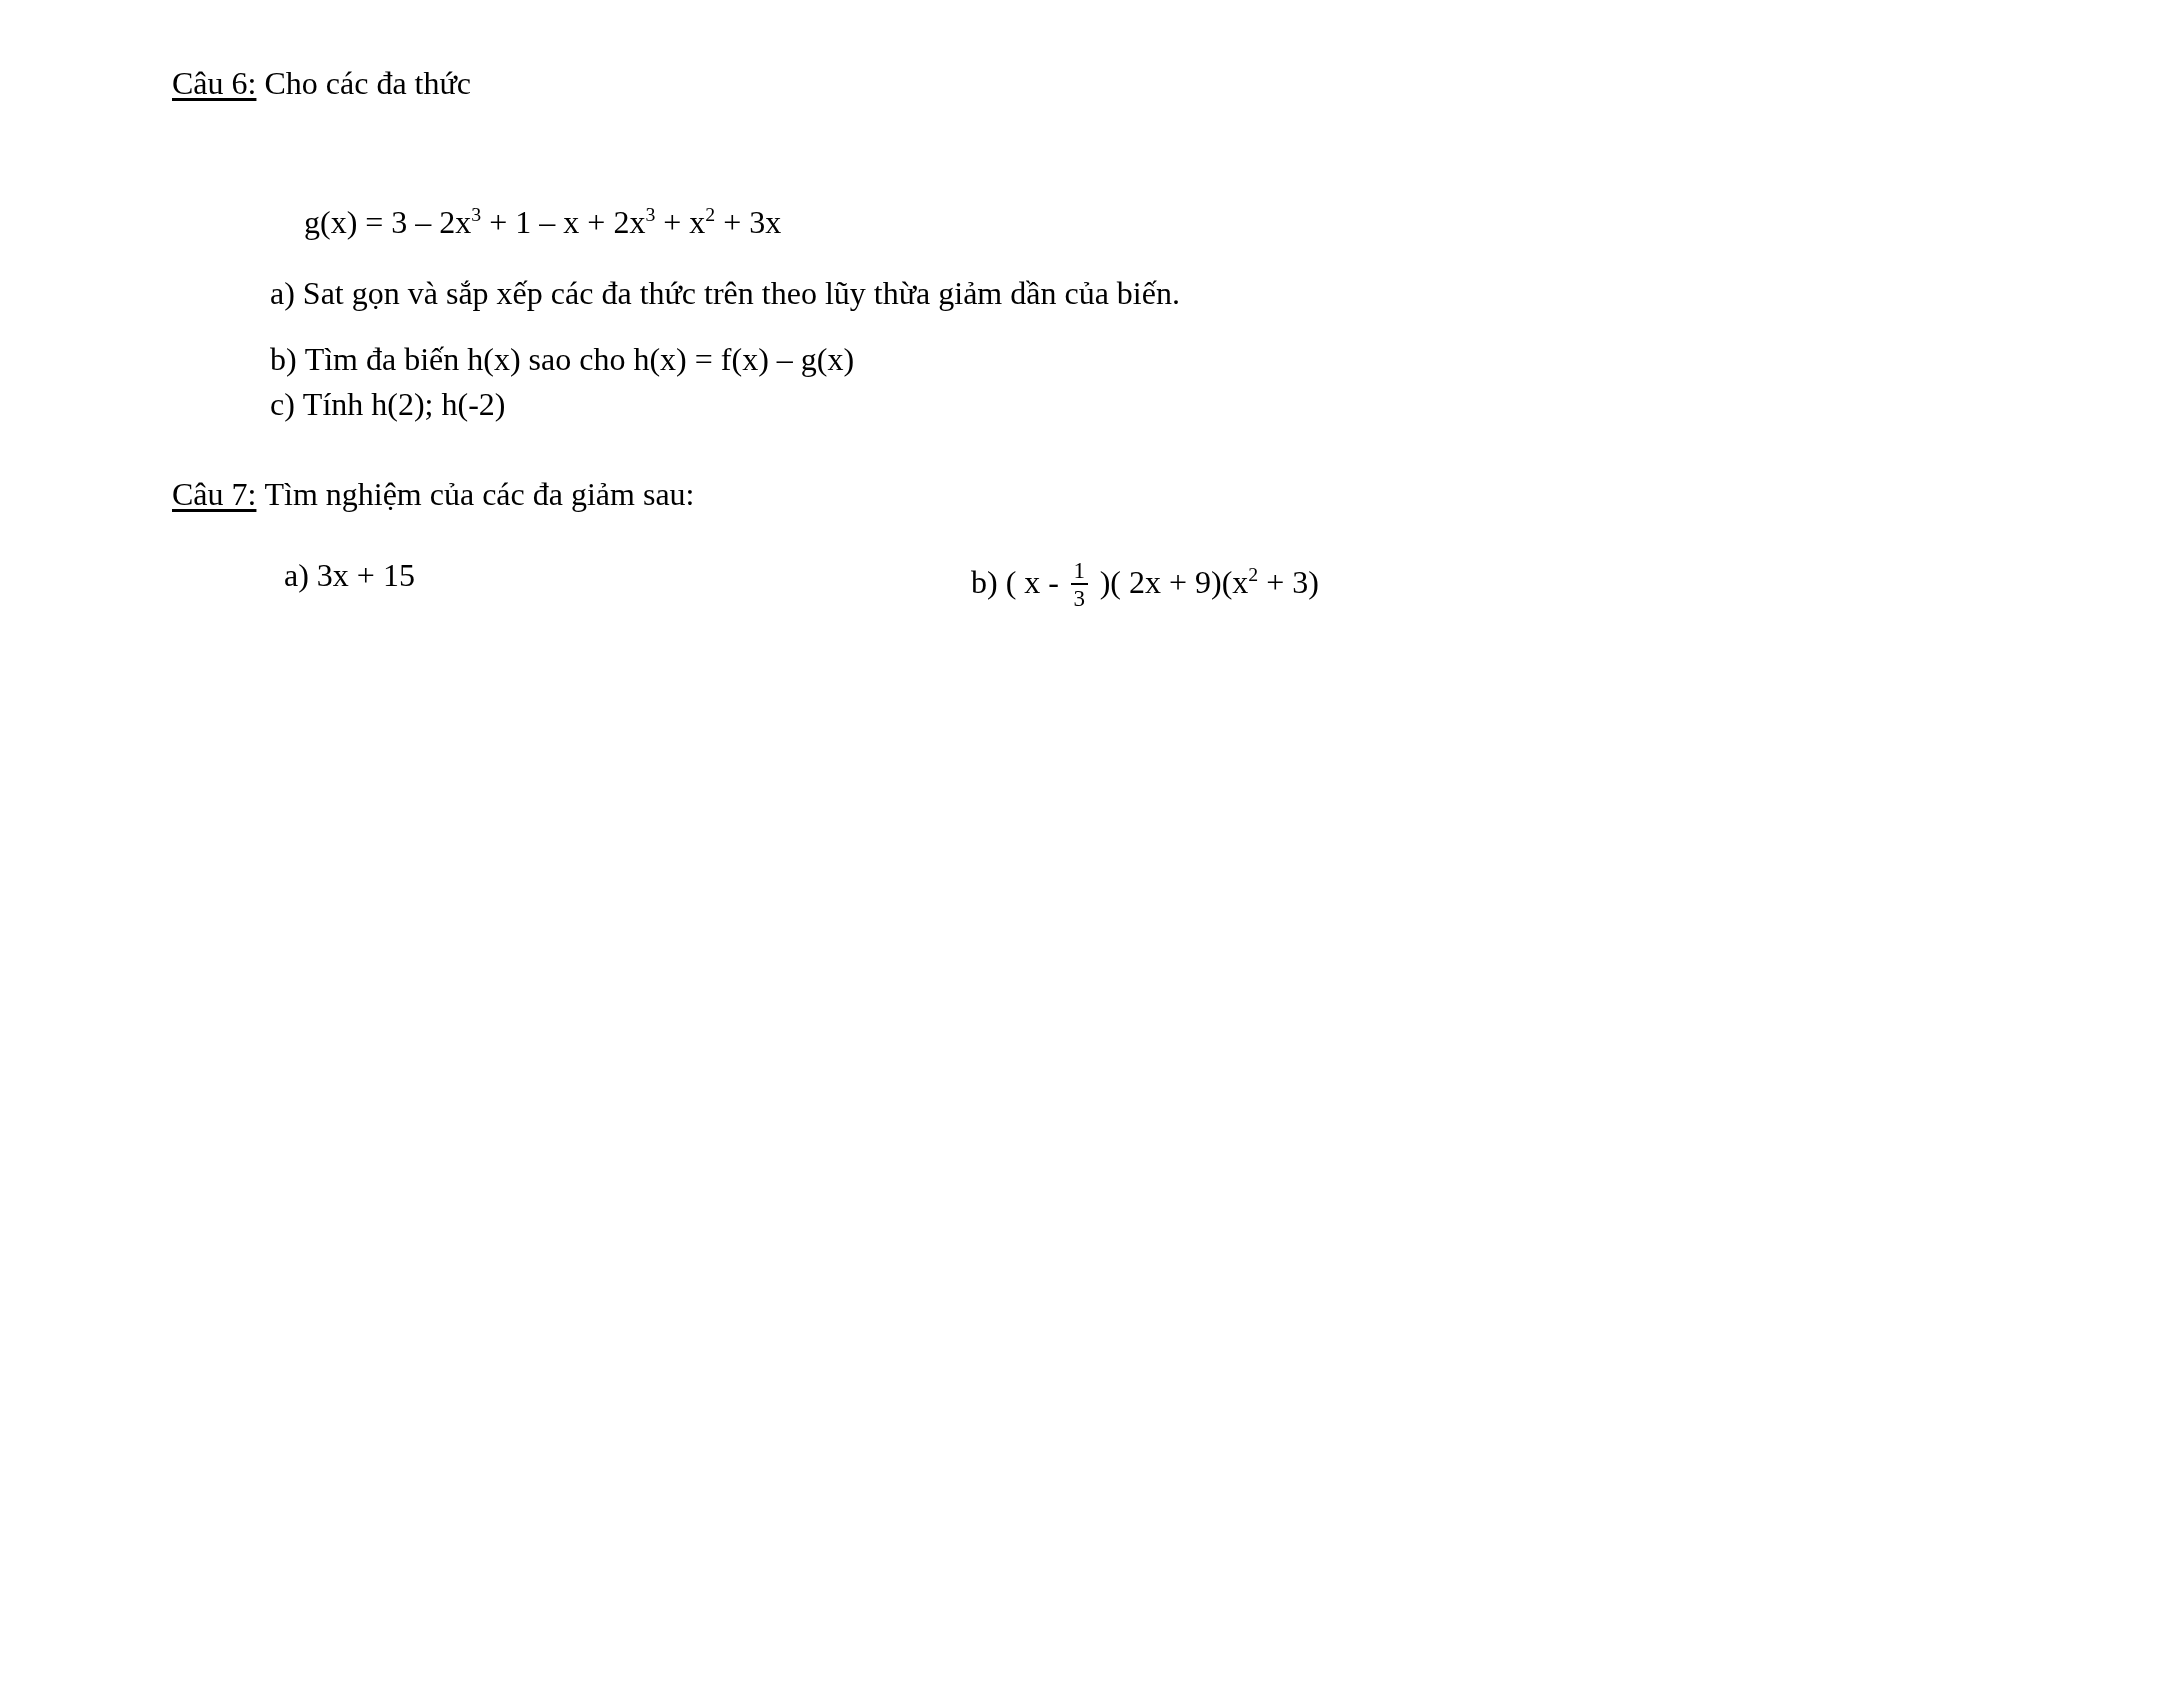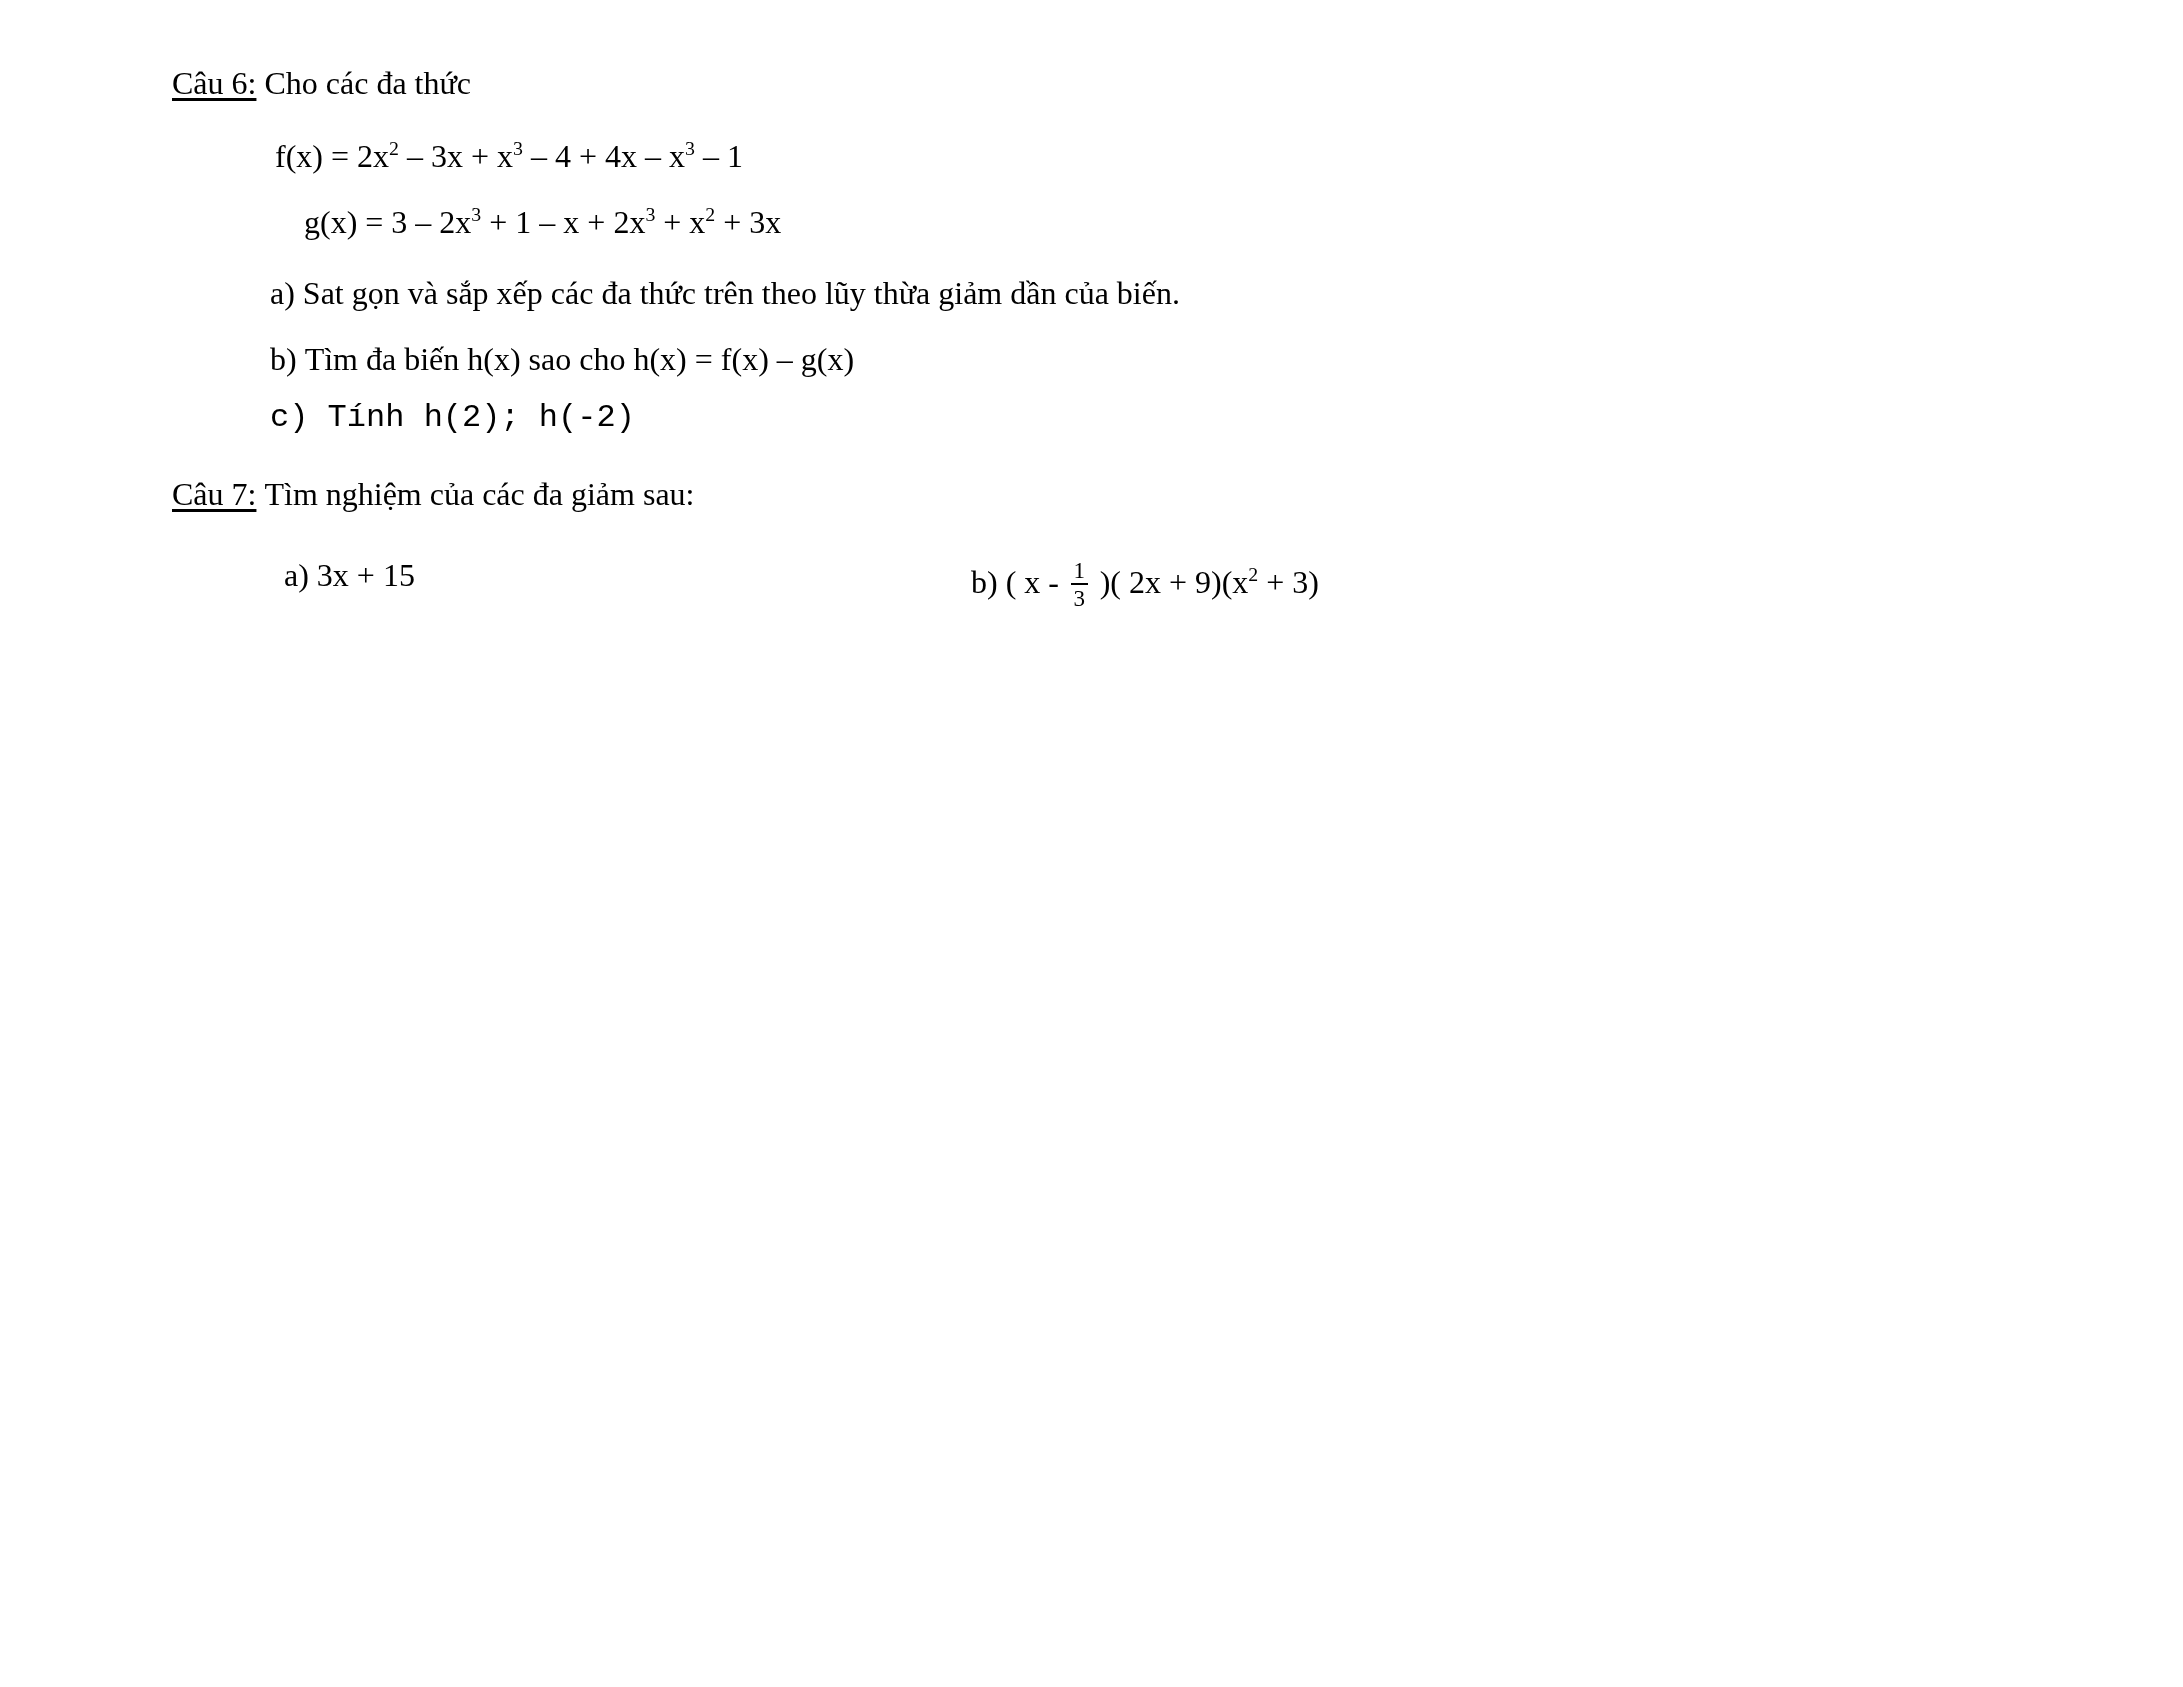--- a/index.html
+++ b/index.html
@@ -67,37 +67,34 @@
 </style>
 </head>
 <body>
 
 <div class="page">
 
   <div class="block" style="left:172px; top:67px;">
     <span class="lbl underline">Câu 6:</span><span class="txt">&nbsp;</span><span class="txt">Cho các đa thức</span>
   </div>
 
-  <div class="block" style="left:275px; top:140px;">
-    <span>f(x) = 2x</span><sup>2</sup><span> – 3x + x</span><sup>3</sup><span> – 4 + 4x – x</span><sup>3</sup><span> – 1</span>
-  </div>
 
   <div class="block" style="left:268px; top:206px;margin-left:36px;">
     <span>g(x) = 3 – 2x</span><sup>3</sup><span> + 1 – x + 2x</span><sup>3</sup><span> + x</span><sup>2</sup><span> + 3x</span>
   </div>
 
   <div class="block" style="left:270px; top:277px;">
     <span>a)</span><span>&nbsp;</span><span>Sat gọn và sắp xếp các đa thức trên theo lũy thừa giảm dần của biến.</span>
   </div>
 
   <div class="block" style="left:270px; top:343px;">
     <span>b)</span><span>&nbsp;</span><span>Tìm đa biến h(x) sao cho h(x) = f(x) – g(x)</span>
   </div>
 
-  <div class="block" style="left:270px; top:402px;font-family:Liberation Mono, monospace;">
+  <div class="block" style="left:270px; top:388px;">
     <span>c)</span><span>&nbsp;</span><span>Tính h(2); h(-2)</span>
   </div>
 
   <div class="block" style="left:172px; top:478px;">
     <span class="lbl underline">Câu 7:</span><span>&nbsp;</span><span>Tìm nghiệm của các đa giảm sau:</span>
   </div>
 
   <div class="block" style="left:284px; top:559px;">
     <span>a)</span><span>&nbsp;</span><span>3x + 15</span>
   </div>

